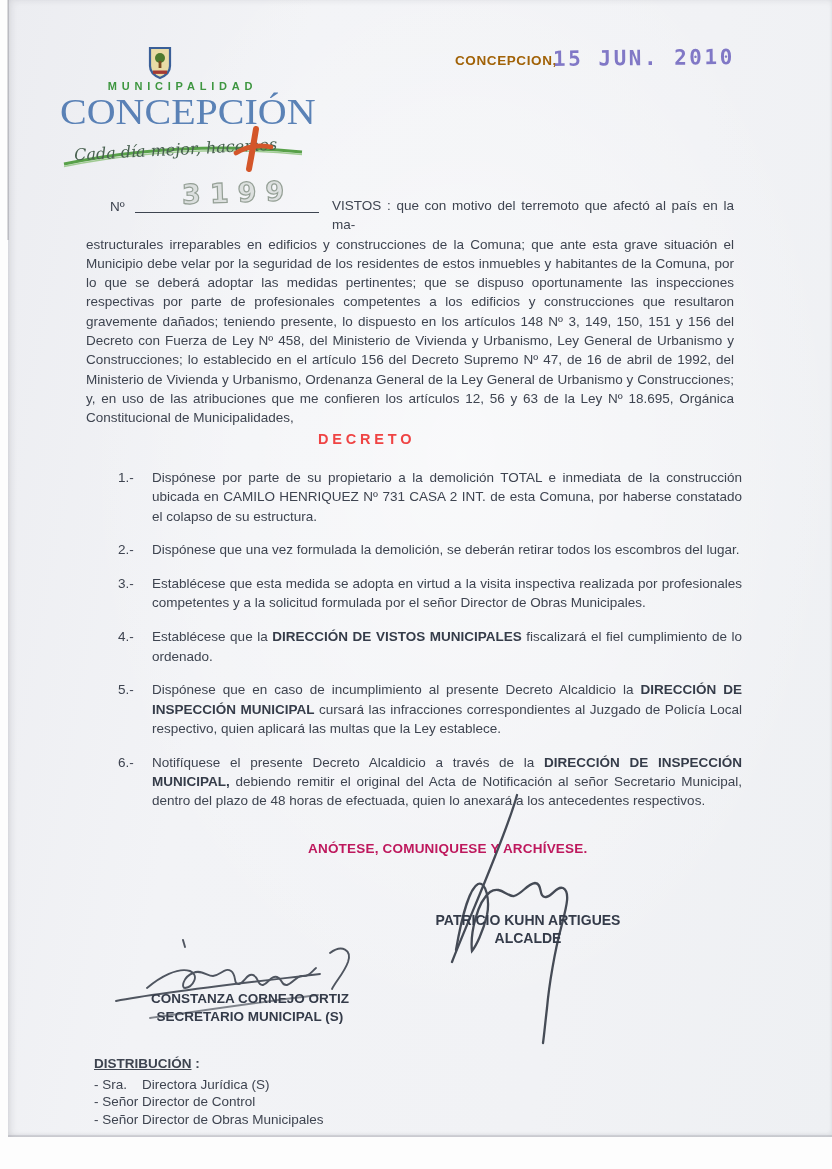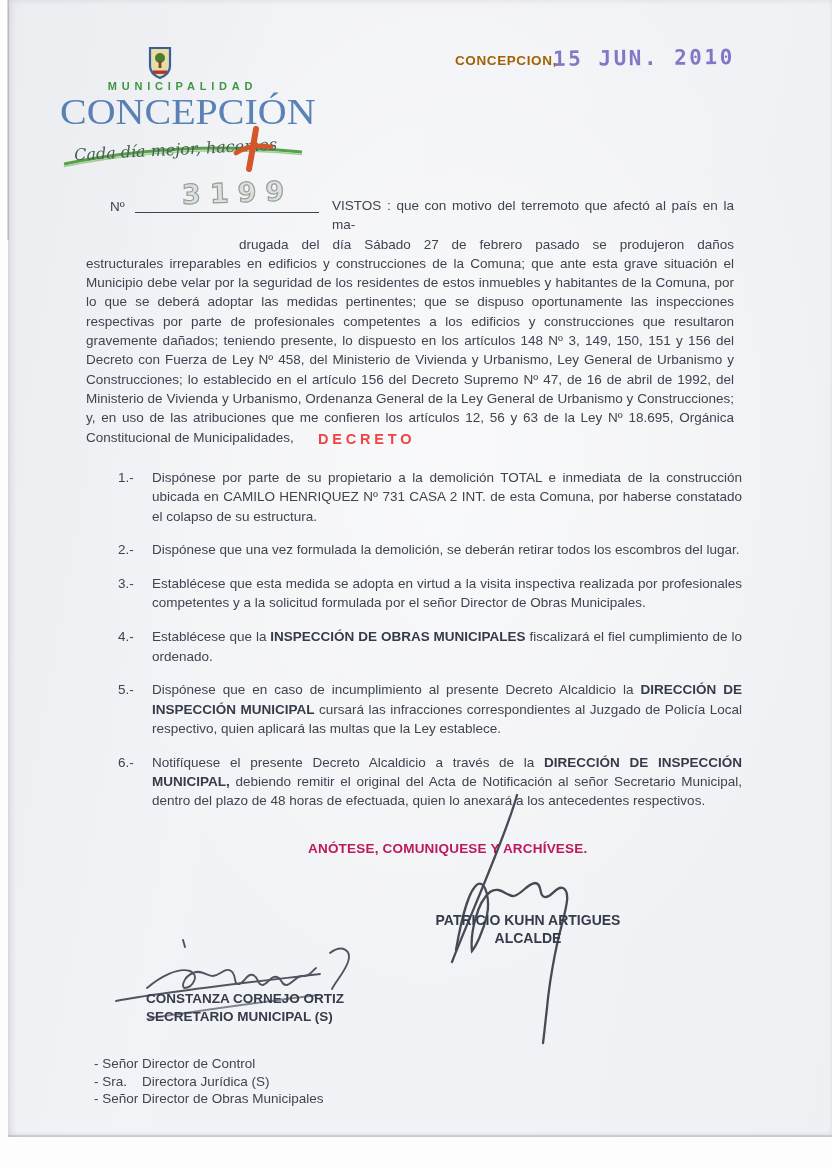--- a/index.html
+++ b/index.html
@@ -75,21 +75,21 @@
   b{font-weight:700;color:#353c49;}
   .closing{
     position:absolute;left:308px;top:841px;
     font-size:13.5px;font-weight:700;letter-spacing:.2px;color:#be185d;white-space:nowrap;
   }
 
   
   .sig-overlay{position:absolute;left:0;top:0;pointer-events:none;}
   .mayor{position:absolute;left:428px;top:911px;width:200px;text-align:center;
          font-size:14px;font-weight:700;line-height:18px;color:#343b49;}
-  .secretary{position:absolute;left:146px;top:990px;width:208px;
+  .secretary{position:absolute;left:146px;top:990px;width:208px;text-align:center;
          font-size:13.5px;font-weight:700;line-height:18px;color:#343b49;}
 
   
   .dist{position:absolute;left:94px;top:1055px;font-size:13.5px;line-height:17.6px;}
   .dist-head{font-weight:700;margin-bottom:3px;}
   .dist-head .u{text-decoration:underline;}
   .dist-item{white-space:pre;}
 
   .scan-bottom{position:absolute;left:8px;top:1135px;width:824px;height:2px;background:rgba(60,60,70,.12);}
   .scan-left{position:absolute;left:7px;top:0px;width:2px;height:240px;background:rgba(60,60,70,.18);}
@@ -122,42 +122,41 @@
   </div>
 
   <div class="cityline">CONCEPCION,</div>
   <div class="datestamp">15 JUN. 2010</div>
 
   <div class="vistos">
     <span class="numlabel">Nº</span>
     <span class="numline"></span>
     <span class="numstamp">3199</span>
     <div class="v-line1">VISTOS : que con motivo del terremoto que afectó al país en la ma-</div>
-    <div class="v-line2">drugada del día Sábado 27 de febrero pasado se produjeron daños</div>
     <div class="v-body">estructurales irreparables en edificios y construcciones de la Comuna; que ante esta grave situación el Municipio debe velar por la seguridad de los residentes de estos inmuebles y habitantes de la Comuna, por lo que se deberá adoptar las medidas pertinentes; que se dispuso oportunamente las inspecciones respectivas por parte de profesionales competentes a los edificios y construcciones que resultaron gravemente dañados; teniendo presente, lo dispuesto en los artículos 148 Nº 3, 149, 150, 151 y 156 del Decreto con Fuerza de Ley Nº 458, del Ministerio de Vivienda y Urbanismo, Ley General de Urbanismo y Construcciones; lo establecido en el artículo 156 del Decreto Supremo Nº 47, de 16 de abril de 1992, del Ministerio de Vivienda y Urbanismo, Ordenanza General de la Ley General de Urbanismo y Construcciones; y, en uso de las atribuciones que me confieren los artículos 12, 56 y 63 de la Ley Nº 18.695, Orgánica Constitucional de Municipalidades,</div>
   </div>
 
   <div class="heading">DECRETO</div>
 
   <div class="items">
     <div class="item">
       <span class="num">1.-</span>
       <span class="itext">Dispónese por parte de su propietario a la demolición TOTAL e inmediata de la construcción ubicada en CAMILO HENRIQUEZ Nº 731 CASA 2 INT. de esta Comuna, por haberse constatado el colapso de su estructura.</span>
     </div>
     <div class="item">
       <span class="num">2.-</span>
       <span class="itext">Dispónese que una vez formulada la demolición, se deberán retirar todos los escombros del lugar.</span>
     </div>
     <div class="item">
       <span class="num">3.-</span>
       <span class="itext">Establécese que esta medida se adopta en virtud a la visita inspectiva realizada por profesionales competentes y a la solicitud formulada por el señor Director de Obras Municipales.</span>
     </div>
     <div class="item">
       <span class="num">4.-</span>
-      <span class="itext">Establécese que la <b>INSPECCIÓN DE OBRAS MUNICIPALES</b> fiscalizará el fiel cumplimiento de lo ordenado.</span>
+      <span class="itext">Establécese que la <b>DIRECCIÓN DE VISTOS MUNICIPALES</b> fiscalizará el fiel cumplimiento de lo ordenado.</span>
     </div>
     <div class="item">
       <span class="num">5.-</span>
       <span class="itext">Dispónese que en caso de incumplimiento al presente Decreto Alcaldicio la <b>DIRECCIÓN DE INSPECCIÓN MUNICIPAL</b> cursará las infracciones correspondientes al Juzgado de Policía Local respectivo, quien aplicará las multas que la Ley establece.</span>
     </div>
     <div class="item">
       <span class="num">6.-</span>
       <span class="itext">Notifíquese el presente Decreto Alcaldicio a través de la <b>DIRECCIÓN DE INSPECCIÓN MUNICIPAL,</b> debiendo remitir el original del Acta de Notificación al señor Secretario Municipal, dentro del plazo de 48 horas de efectuada, quien lo anexará a los antecedentes respectivos.</span>
     </div>
   </div>
@@ -183,19 +182,20 @@
   <div class="mayor">
     <div>PATRICIO KUHN ARTIGUES</div>
     <div>ALCALDE</div>
   </div>
   <div class="secretary">
     <div>CONSTANZA CORNEJO ORTIZ</div>
     <div>SECRETARIO MUNICIPAL (S)</div>
   </div>
 
   <div class="dist">
+    <div class="dist-head"><span class="u">DISTRIBUCIÓN</span><span> :</span></div>
+    <div class="dist-item">- Sra.    Directora Jurídica (S)</div>
     <div class="dist-item">- Señor Director de Control</div>
-    <div class="dist-item">- Sra.    Directora Jurídica (S)</div>
     <div class="dist-item">- Señor Director de Obras Municipales</div>
   </div>
 
   <div class="scan-bottom"></div>
 </div>
 
 </body></html>

